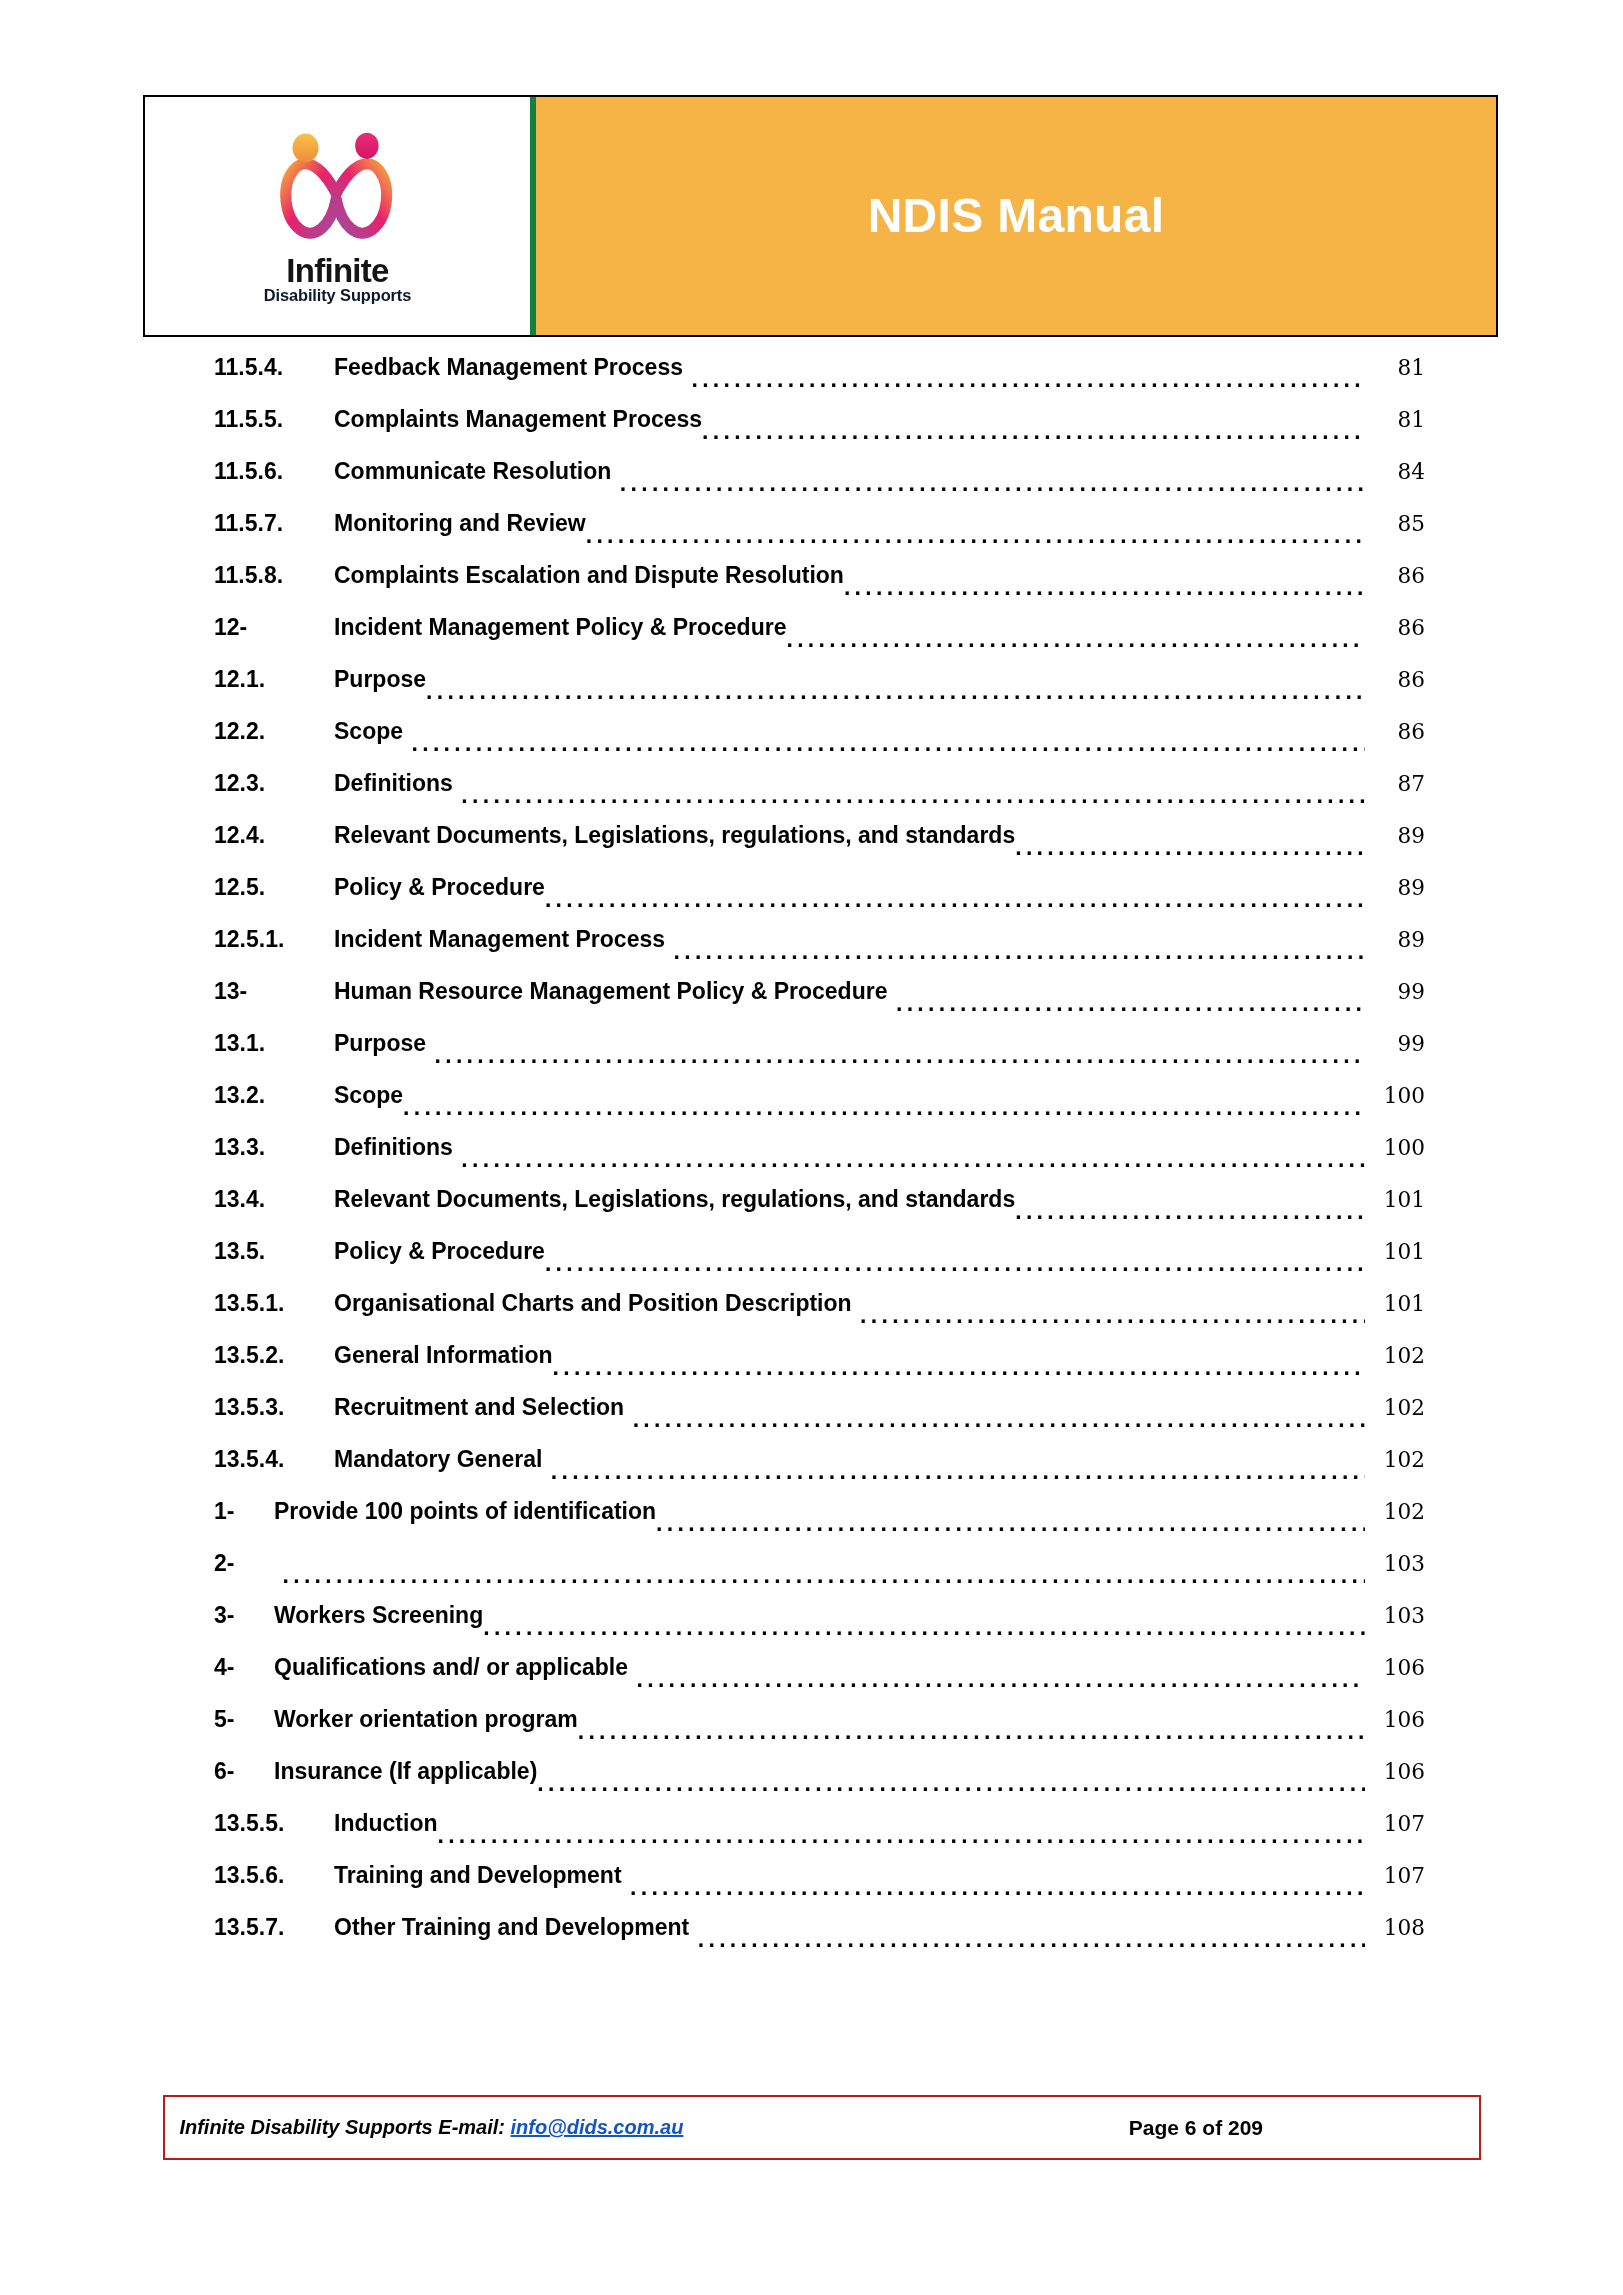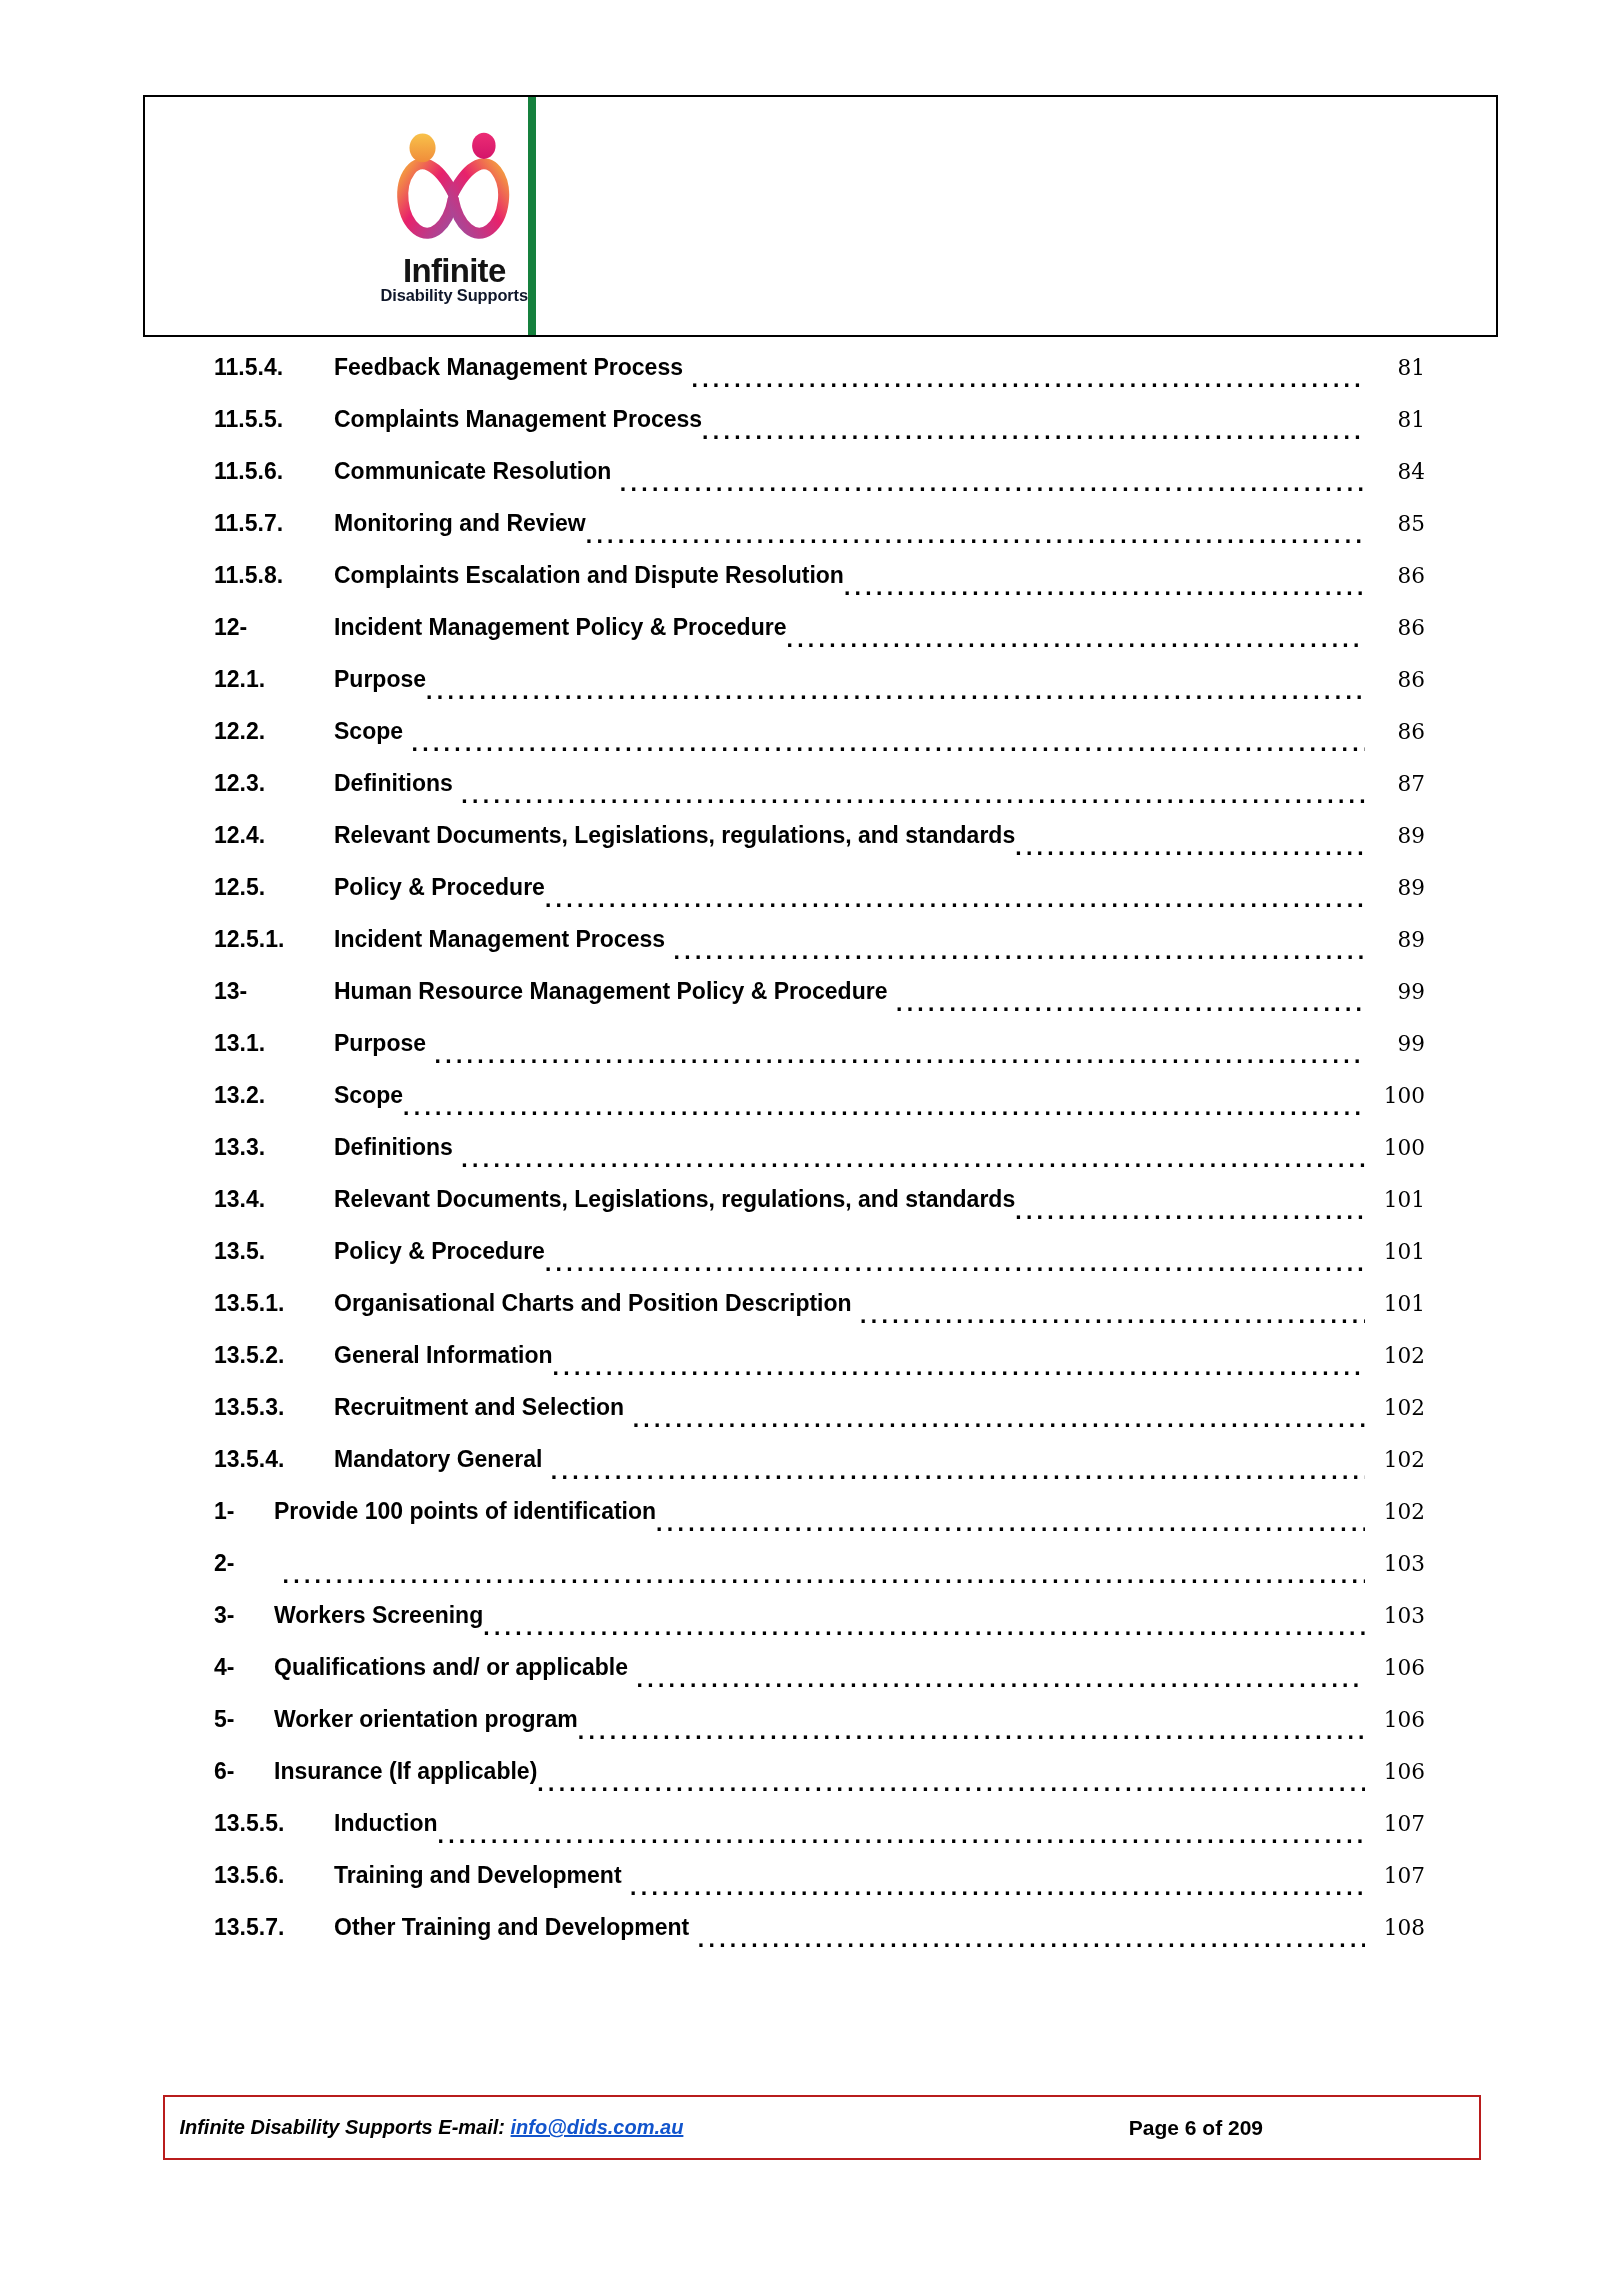--- a/index.html
+++ b/index.html
@@ -30,25 +30,25 @@
     top: 95px;
     width: 1355px;
     height: 242px;
     display: flex;
     box-sizing: border-box;
     border: 2px solid #000000;
   }
   .header-logo-cell {
     width: 391px;
     flex: 0 0 391px;
-    border-right: 8px solid #15803d;
+    border-right: 6px solid #15803d;
     background: #ffffff;
     display: flex;
     align-items: center;
-    justify-content: flex-end;
+    justify-content: center;
     box-sizing: border-box;
   }
   .header-title-cell {
     flex: 1 1 auto;
     background: #F5B445;
     display: flex;
     align-items: center;
     justify-content: center;
     box-sizing: border-box;
   }
@@ -227,20 +227,23 @@
 
             <ellipse cx="56" cy="33" rx="20" ry="22" fill="url(#gradHeadL)"></ellipse>
             <ellipse cx="150" cy="30" rx="18" ry="20" fill="url(#gradHeadR)"></ellipse>
           </svg>
         </span>
         <span class="logo-wordmark">Infinite</span>
         <span class="logo-tagline">Disability Supports</span>
       </div>
     </div>
 
+    <div class="header-title-cell">
+      <span class="header-title">NDIS Manual</span>
+    </div>
 
   </div>
 
   <div class="toc" id="toc-list">
       <div class="toc-row decimal spaced">
         <span class="toc-num">11.5.4.</span>
         <span class="toc-title">Feedback Management Process</span>
         <span class="toc-gap"></span>
         <span class="toc-leader"></span>
         <span class="toc-page">81</span>

